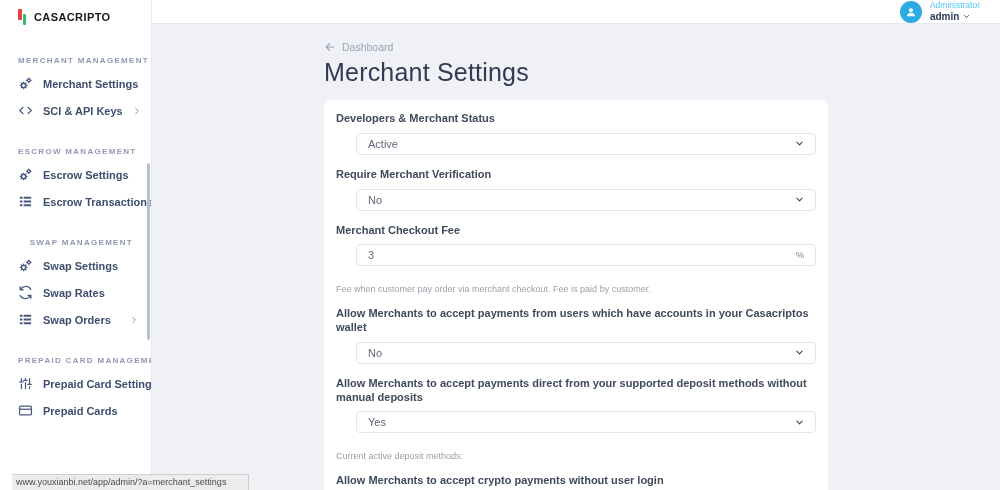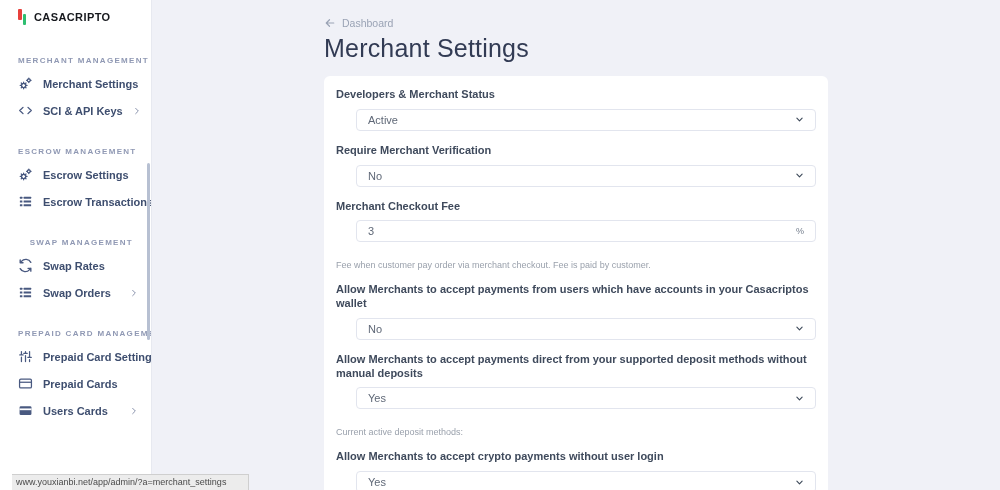--- a/index.html
+++ b/index.html
@@ -216,20 +216,28 @@
               <use href="#ic-list"></use>
             </svg>
           </span>
         <span>Escrow Transactions</span>
       </div>
 
       <div class="nav-section-title">SWAP MANAGEMENT</div>
       <div class="nav-item">
         <span class="ni-icon">
             <svg viewBox="0 0 24 24">
+              <use href="#ic-gears"></use>
+            </svg>
+          </span>
+        <span>Swap Settings</span>
+      </div>
+      <div class="nav-item">
+        <span class="ni-icon">
+            <svg viewBox="0 0 24 24">
               <use href="#ic-swap"></use>
             </svg>
           </span>
         <span>Swap Rates</span>
       </div>
       <div class="nav-item">
         <span class="ni-icon">
             <svg viewBox="0 0 24 24">
               <use href="#ic-list"></use>
             </svg>
@@ -252,40 +260,45 @@
         <span>Prepaid Card Settings</span>
       </div>
       <div class="nav-item">
         <span class="ni-icon">
             <svg viewBox="0 0 24 24">
               <use href="#ic-card"></use>
             </svg>
           </span>
         <span>Prepaid Cards</span>
       </div>
-      <div class="nav-item">
-        <span class="ni-icon">
-            <svg viewBox="0 0 24 24">
-              <use href="#ic-card-filled"></use>
-            </svg>
-          </span>
-        <span>Users Cards</span>
-        <span class="chev">
-            <svg viewBox="0 0 24 24">
-              <use href="#ic-chevron-right"></use>
-            </svg>
-          </span>
-      </div>
 
     </nav>
 
     <div class="scroll-thumb"></div>
   </aside>
 
   <div class="right">
+    <header class="topbar">
+      <div class="user">
+        <span class="avatar">
+            <svg viewBox="0 0 24 24">
+              <use href="#ic-person"></use>
+            </svg>
+          </span>
+        <span class="user-text">
+          <span class="user-role">Administrator</span>
+          <span class="user-name">
+            <span>admin</span>
+            <svg viewBox="0 0 24 24">
+                <use href="#ic-chevron-down"></use>
+              </svg>
+          </span>
+        </span>
+      </div>
+    </header>
 
     <main class="main">
       <div class="breadcrumb">
         <svg viewBox="0 0 24 24">
             <use href="#ic-arrow-left"></use>
           </svg>
         <span>Dashboard</span>
       </div>
       <h1 class="page-title">Merchant Settings</h1>
 

